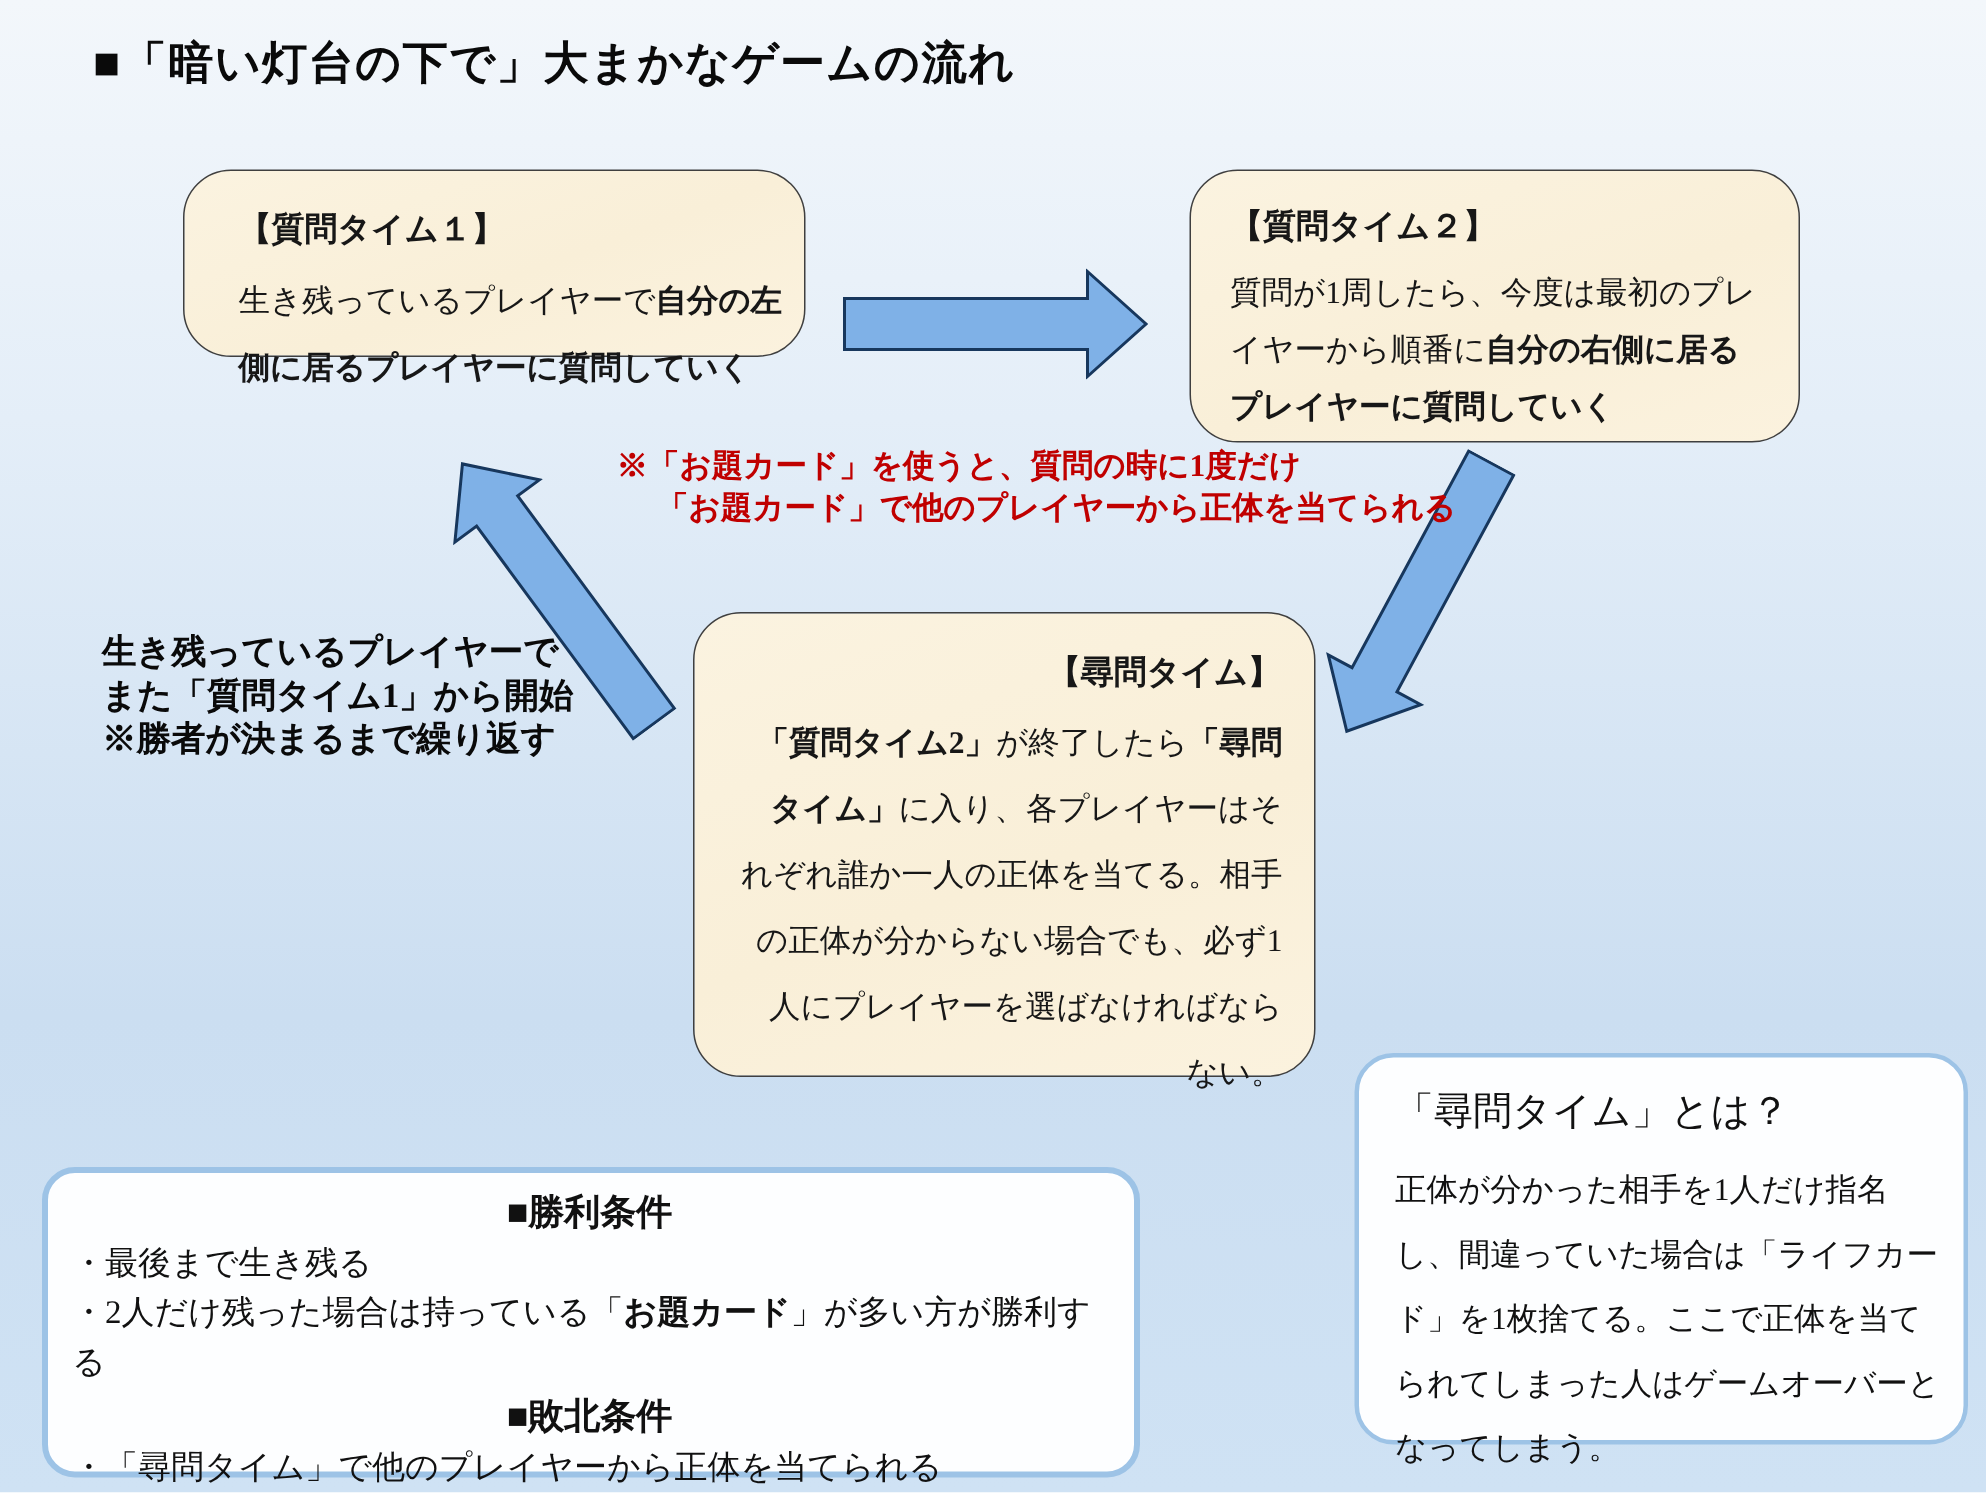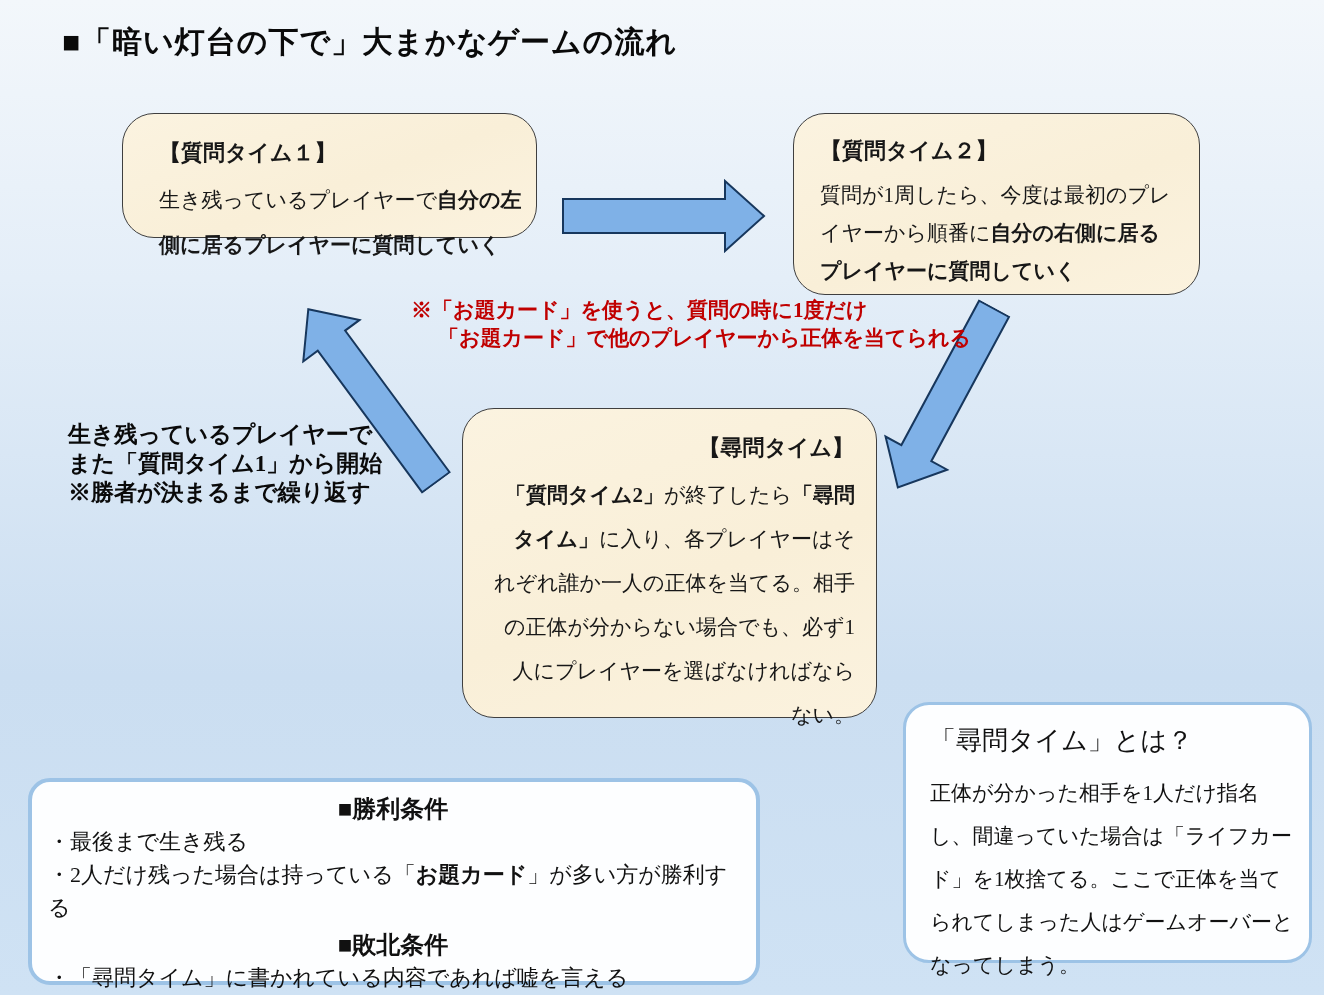--- a/index.html
+++ b/index.html
@@ -117,21 +117,21 @@
     <div>また「質問タイム1」から開始</div>
     <div>※勝者が決まるまで繰り返す</div>
   </div>
 
   <div class="abs panel" id="panel-conditions">
     <p class="cond-heading">■勝利条件</p>
     <p class="cond-item">・最後まで生き残る</p>
     <p class="cond-item"><span>・2人だけ残った場合は持っている「</span><span class="bold">お題カード</span><span>」が多い方が勝利する</span></p>
     <div class="gap"></div>
     <p class="cond-heading">■敗北条件</p>
-    <p class="cond-item">・「尋問タイム」に書かれている内容であれば嘘を言える</p>
+    <p class="cond-item">・「尋問タイム」で他のプレイヤーから正体を当てられる</p>
     <p class="cond-item"></p>
   </div>
 
   <div class="abs panel" id="panel-interrogation">
     <p class="info-heading">「尋問タイム」とは？</p>
     <p class="info-body"><span>正体が分かった相手を1人だけ指名し、間違っていた場合は「ライフカード」を1枚捨てる。</span><span>ここで正体を当てられてしまった人はゲームオーバーとなってしまう。</span></p>
   </div>
 
 </div>
 

